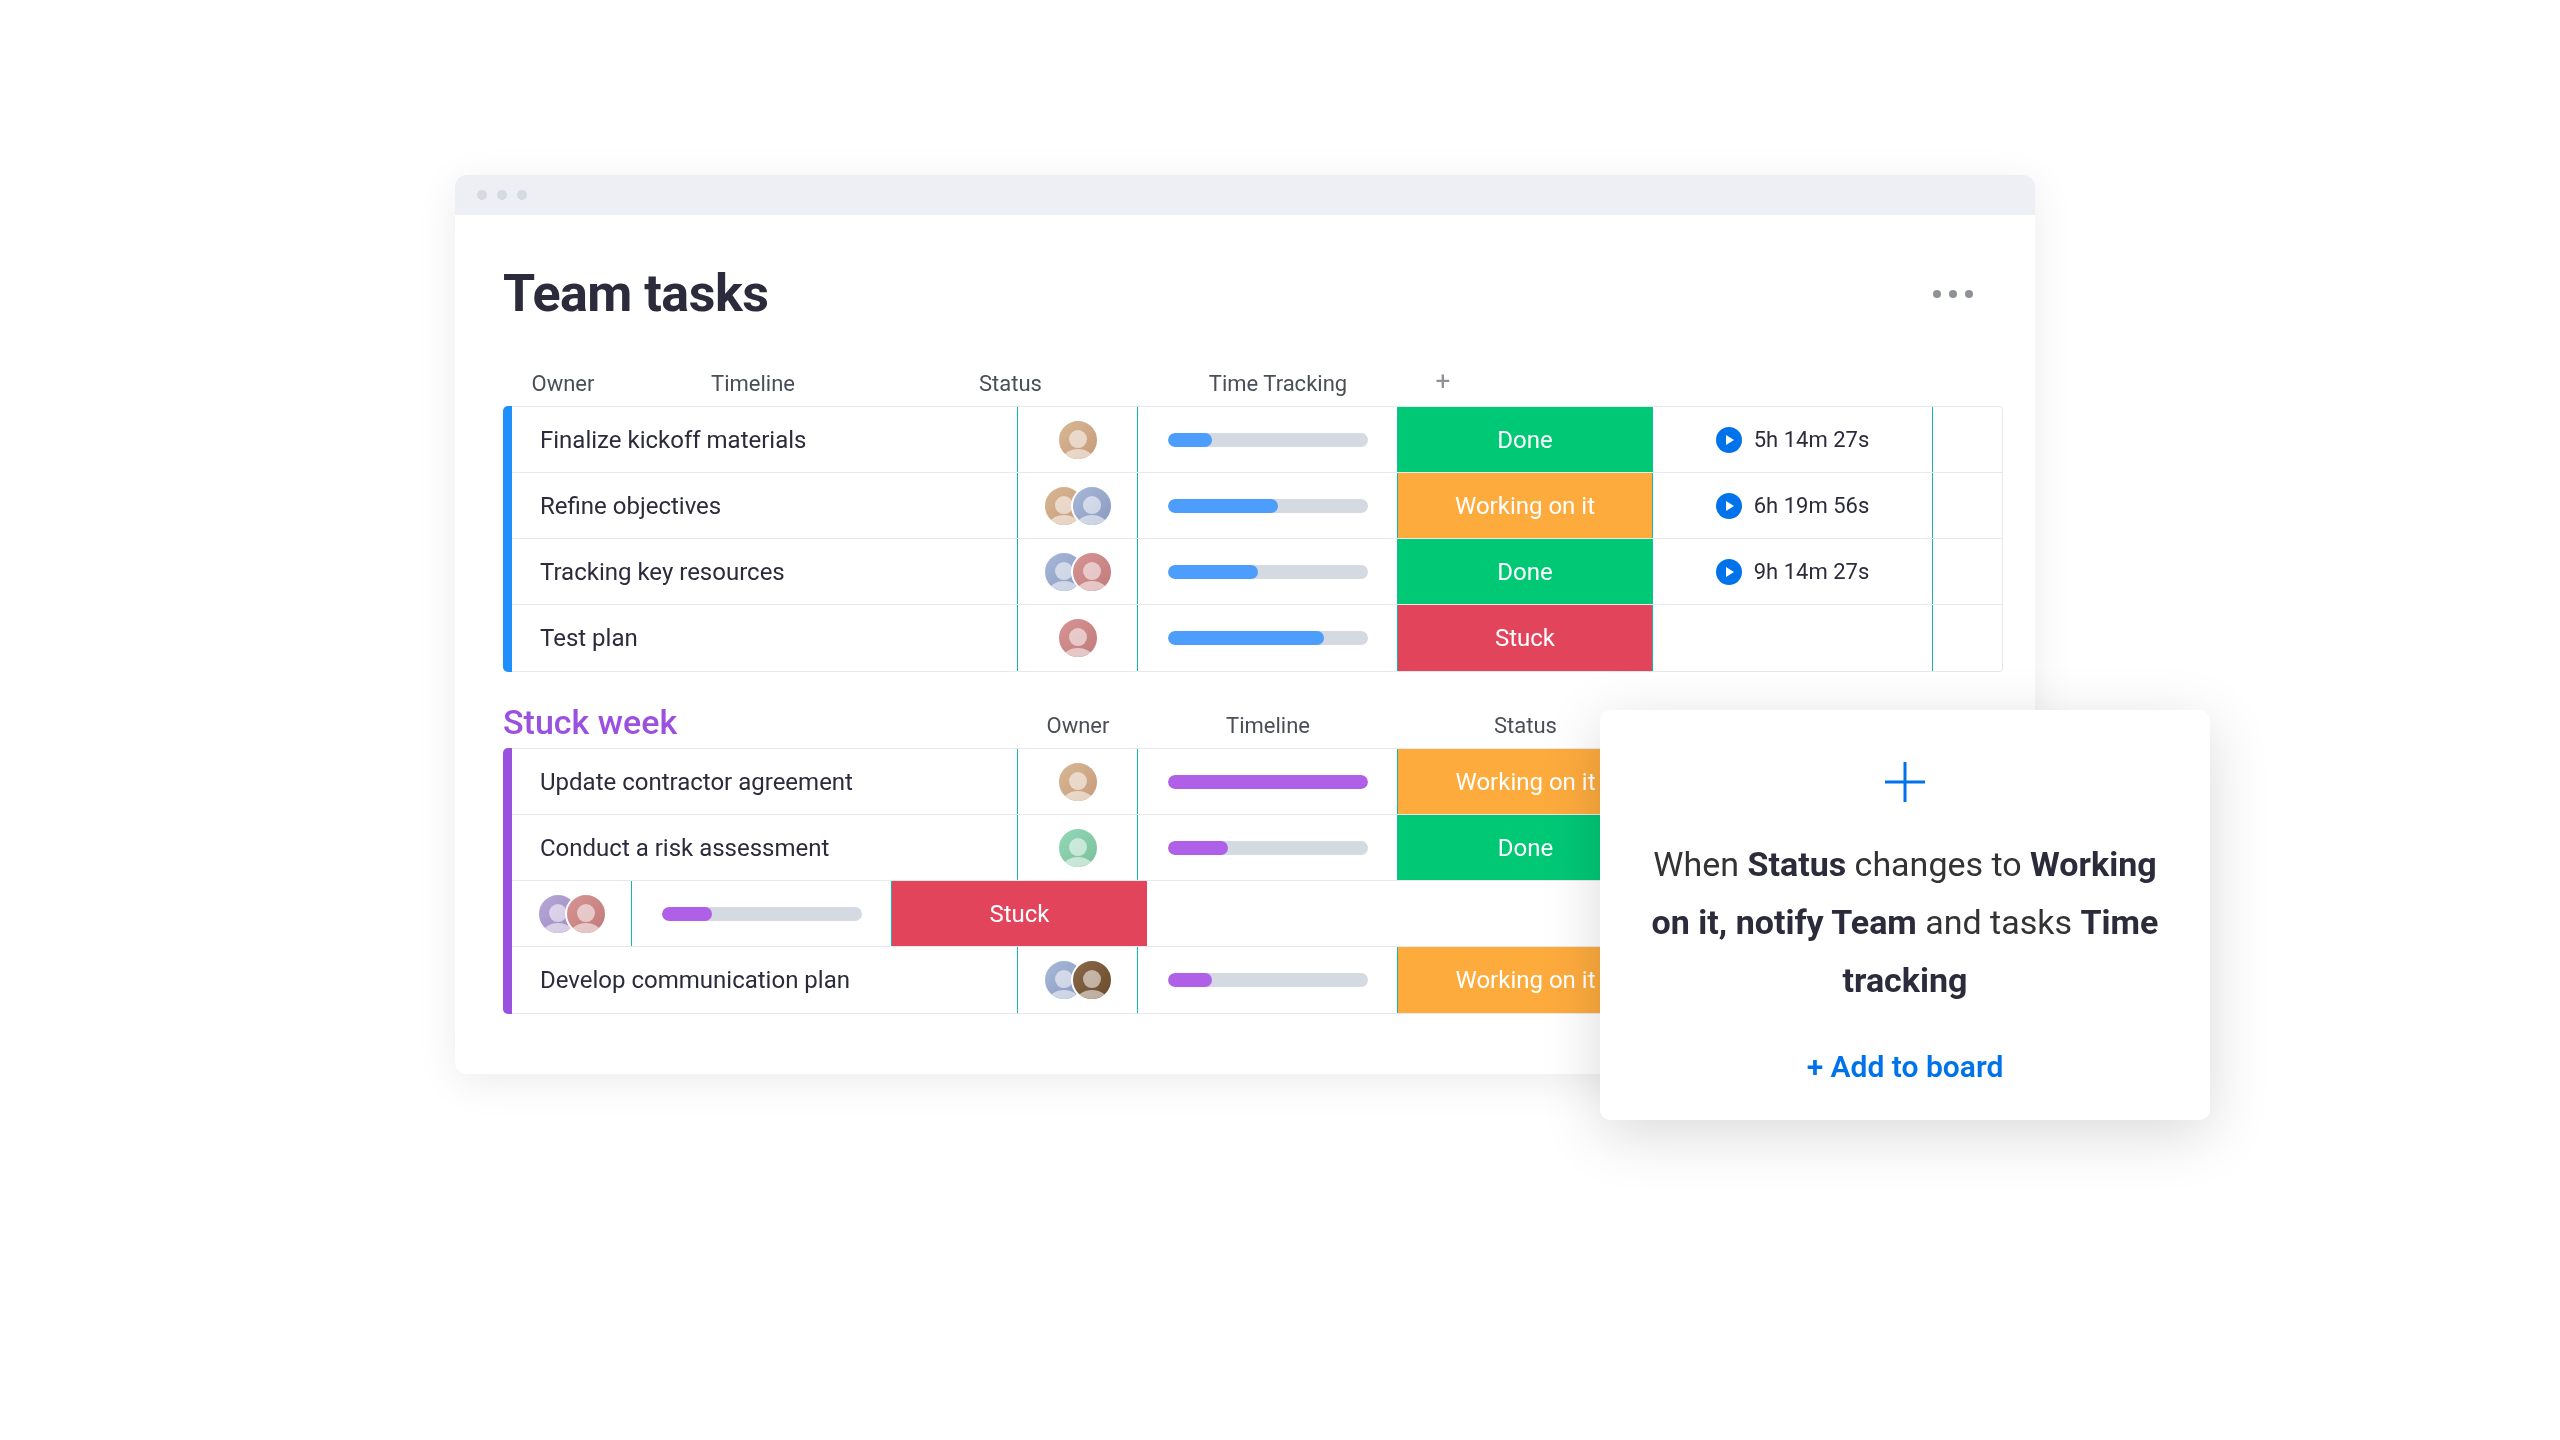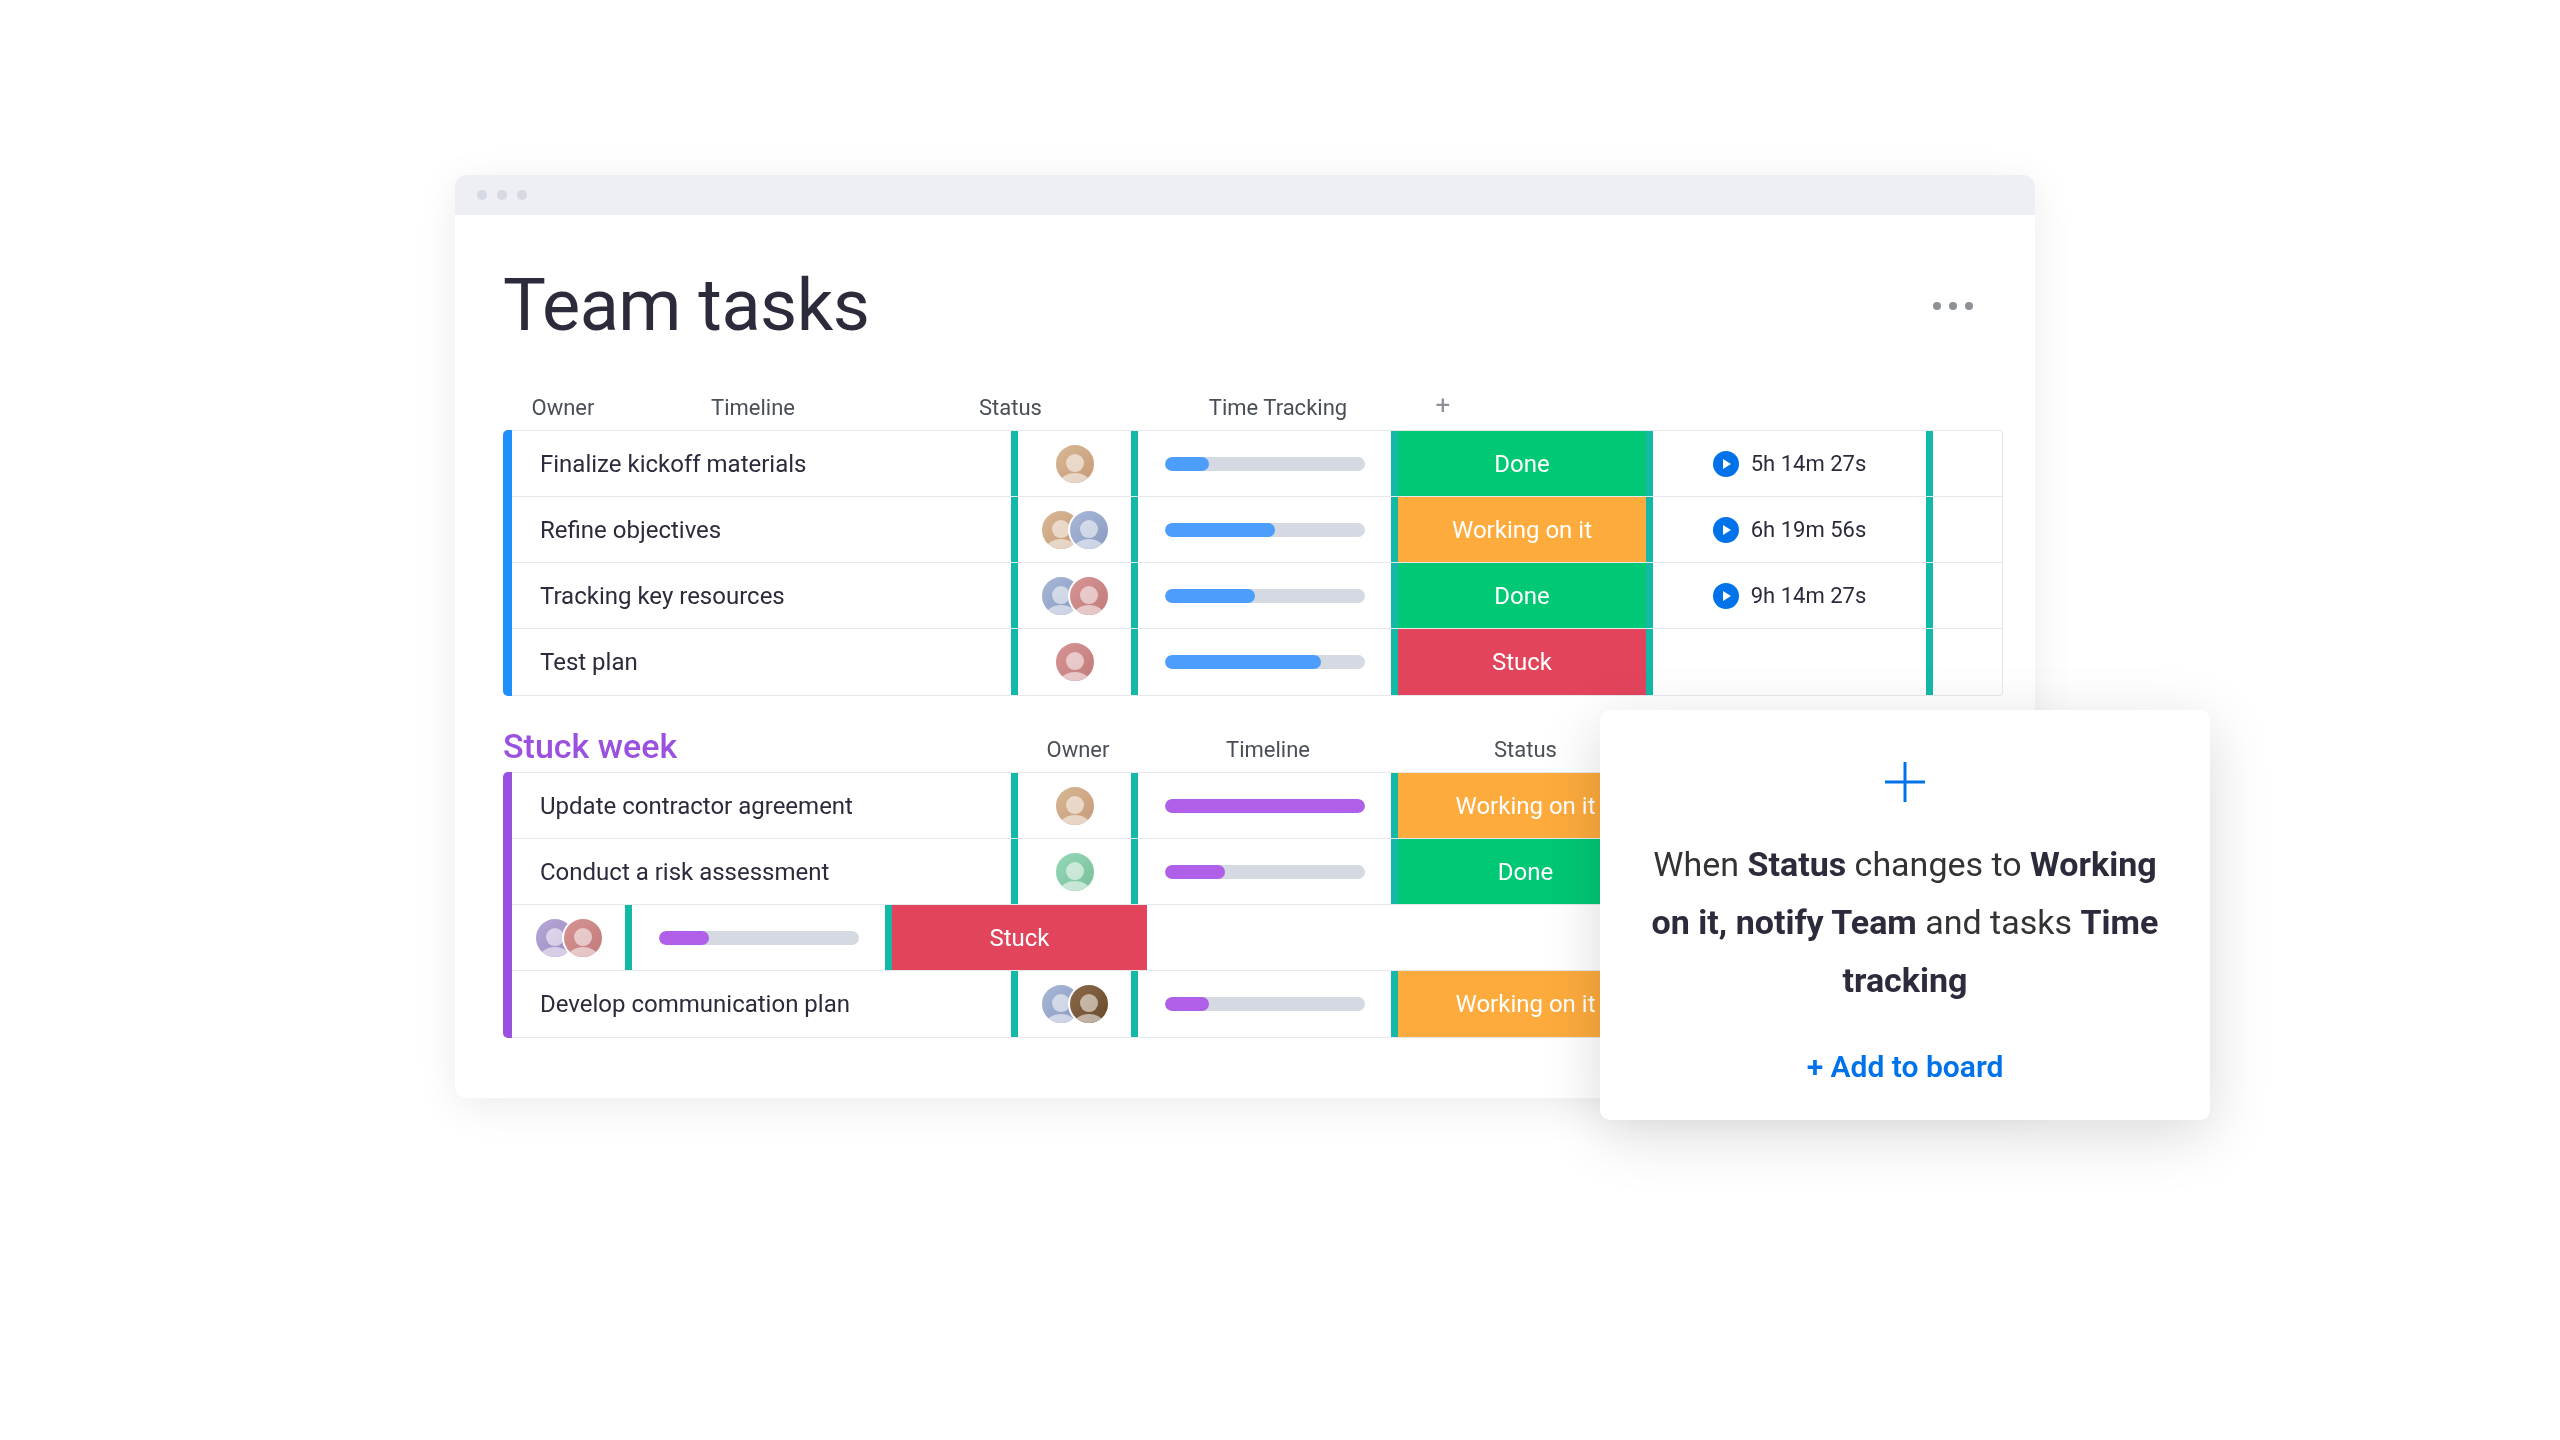--- a/index.html
+++ b/index.html
@@ -30,42 +30,42 @@
   }
   .dot { width: 10px; height: 10px; border-radius: 50%; background: #D5D9E2; }
   .content { padding: 48px 32px 30px 48px; }
   .header-row {
     display: flex;
     justify-content: space-between;
     align-items: center;
     margin-bottom: 42px;
     padding-right: 30px;
   }
-  .board-title { font-size: 72px; font-weight: 400; color: #2B2B3B; letter-spacing: -0.5px;}
+  .board-title { font-size: 52px; font-weight: 700; color: #2B2B3B; letter-spacing: -0.5px;}
   .more-dots { display: flex; gap: 8px; }
   .more-dots .d { width: 8px; height: 8px; border-radius: 50%; background: #8E9297; }
   .group { margin-bottom: 30px; }
   .group-header { display: flex; align-items: flex-end; }
   .group-title { font-size: 34px; font-weight: 500; flex: 0 0 515px; padding-left: 0; padding-bottom: 6px;}
   .group-title.blue { color: #1F8FFD; }
   .group-title.purple { color: #9B51E0; }
   .col-head { font-size: 22px; color: #4A4F57; text-align: center; padding-bottom: 10px;}
   .col-owner { flex: 0 0 120px; }
   .col-timeline { flex: 0 0 260px; }
   .col-status { flex: 0 0 255px; }
   .col-time { flex: 0 0 280px; }
   .col-plus { flex: 0 0 50px; font-size: 26px; color: #8E9297; text-align: center; cursor:pointer;}
   .rows-wrap { display: flex; }
   .accent { width: 9px; border-radius: 5px 0 0 5px; }
   .accent.blue { background: #1F8FFD; }
   .accent.purple { background: #9B51E0; }
   .rows { flex: 1; border: 1px solid #E6E8EC; border-left: none; border-radius: 0 4px 4px 0; }
   .row { display: flex; height: 66px; border-bottom: 1px solid #E6E8EC; }
   .row:last-child { border-bottom: none; }
-  .cell { border-right: 7px solid #14b8a6; display: flex; align-items: center; justify-content: center; }
+  .cell { border-right: 1px solid #14b8a6; display: flex; align-items: center; justify-content: center; }
   .cell:last-child { border-right: none; }
   .task-name { flex: 0 0 506px; justify-content: flex-start; padding-left: 28px; font-size: 24px; color: #2B2B3B; }
   .owner { flex: 0 0 120px; }
   .timeline { flex: 0 0 260px; }
   .status { flex: 0 0 255px; color: #fff; font-size: 24px; position: relative;}
   .time-track { flex: 0 0 280px; gap: 12px; font-size: 22px; color: #2B2B3B; }
   .spacer-cell { flex: 0 0 50px; }
   .avatar { width: 42px; height: 42px; border-radius: 50%; border: 2px solid #fff; background: linear-gradient(135deg,#d8b894,#c79a7a); position:relative; overflow:hidden;}
   .avatar.a2 { background: linear-gradient(135deg,#a8b8d8,#8a9ac0);}
   .avatar.a3 { background: linear-gradient(135deg,#d89494,#c07a7a);}

